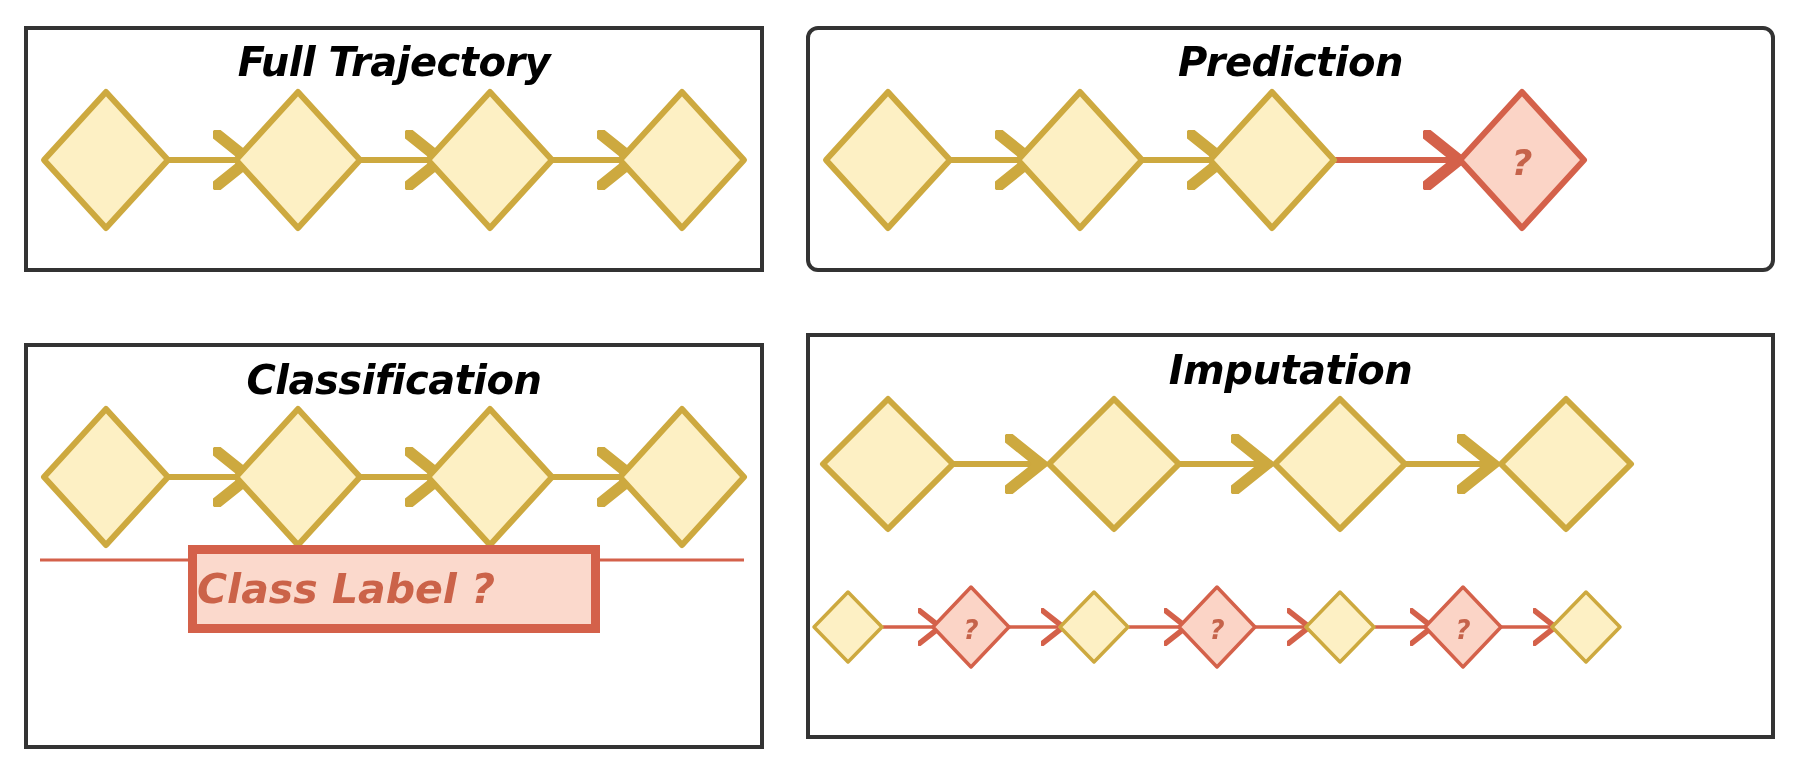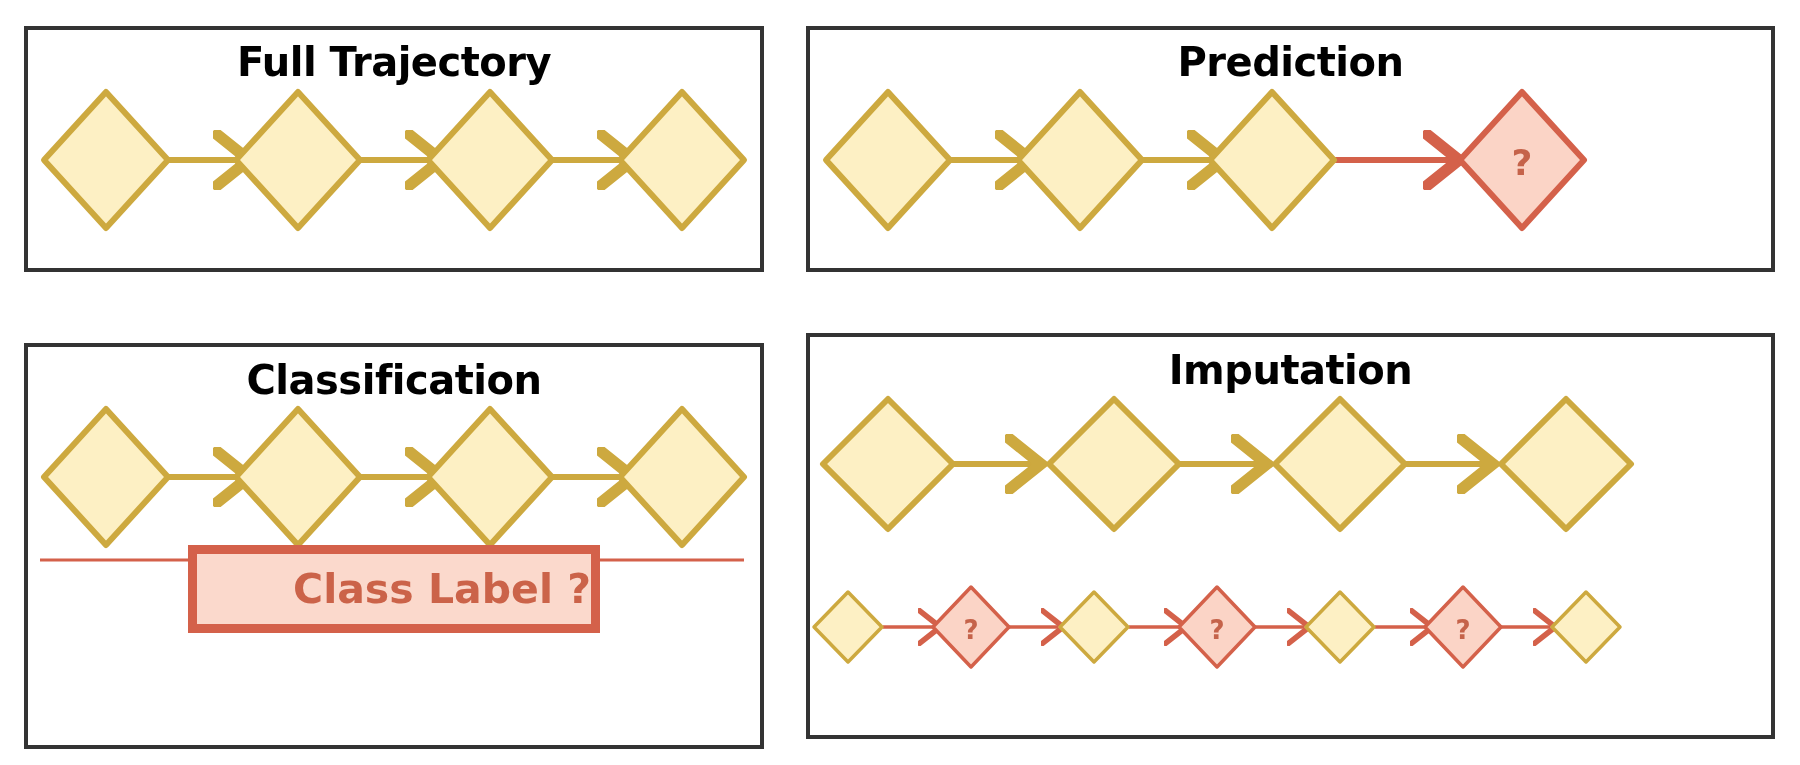--- a/index.html
+++ b/index.html
@@ -2,30 +2,30 @@
 <html><head>
 <meta charset="utf-8">
 <style>
   html,body{margin:0;padding:0;}
   body{
     width:1800px;height:765px;
     background:#ffffff;
     font-family:"Liberation Sans", sans-serif;
     overflow:hidden;
   }
-  .canvas{position:relative;width:1800px;height:607px;}
+  .canvas{position:relative;width:1800px;height:607px;font-style:italic;}
 
   .panel{
     position:absolute;
     background:#ffffff;
     border:4px solid #333333;
     box-sizing:border-box;
   }
   #panel-full-trajectory{left:24px;top:26px;width:740px;height:246px;}
-  #panel-prediction{left:806px;top:26px;width:969px;height:246px;}
+  #panel-prediction{left:806px;top:26px;width:969px;height:246px;border-radius:12px;}
   #panel-classification{left:24px;top:343px;width:740px;height:406px;}
   #panel-imputation{left:806px;top:333px;width:969px;height:406px;}
 
   .panel-title{
     position:absolute;
     left:0;right:0;
     text-align:center;
     font-weight:bold;
     color:#000000;
     font-size:40px;
@@ -45,21 +45,21 @@
     fill:#C5634A;
   }
 
   .class-label-box{
     position:absolute;
     box-sizing:border-box;
     background:#FBD9CC;
     border:9px solid #D4614A;
     display:flex;
     align-items:center;
-    justify-content:flex-end;
+    justify-content:flex-start;
   }
   #classification-result-box{
     left:160px;top:198px;width:412px;height:88px;
   }
   .class-label-text{
     font-family:"DejaVu Sans", sans-serif;
     font-weight:bold;
     font-size:41px;
     color:#CB6349;
     white-space:nowrap;

